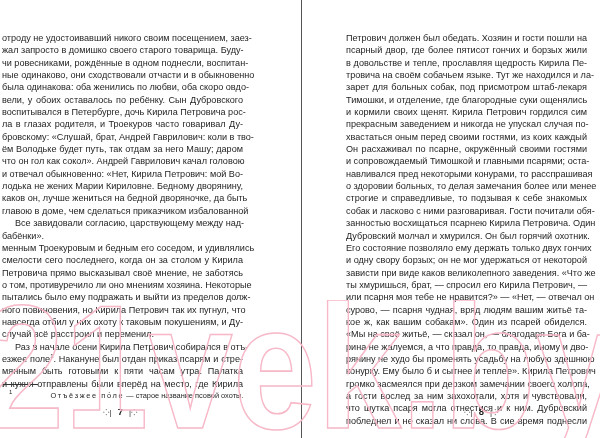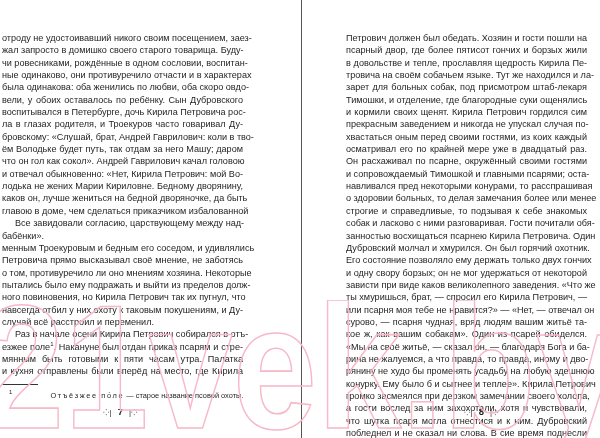--- a/index.html
+++ b/index.html
@@ -49,36 +49,37 @@
 </style>
 </head>
 <body>
 
 <div class="spread">
 
   <div class="page page-left">
     <div class="text-block">
       <span class="line">отроду не удостоивавший никого своим посещением, заез-</span>
       <span class="line">жал запросто в домишко своего старого товарища. Буду-</span>
-      <span class="line">чи ровесниками, рождённые в одном сословии, воспитан-</span>
-      <span class="line">ные одинаково, они противуречило отчасти и в характерах</span>
+      <span class="line">чи ровесниками, рождённые в одном поднесли, воспитан-</span>
+      <span class="line">ные одинаково, они сходствовали отчасти и в обыкновенно</span>
       <span class="line">была одинакова: оба женились по любви, оба скоро овдо-</span>
       <span class="line">вели, у обоих оставалось по ребёнку. Сын Дубровского</span>
       <span class="line">воспитывался в Петербурге, дочь Кирила Петровича рос-</span>
       <span class="line">ла в глазах родителя, и Троекуров часто говаривал Ду-</span>
       <span class="line">бровскому: «Слушай, брат, Андрей Гаврилович: коли в тво-</span>
       <span class="line">ём Володьке будет путь, так отдам за него Машу; даром</span>
       <span class="line">что он гол как сокол». Андрей Гаврилович качал головою</span>
       <span class="line">и отвечал обыкновенно: «Нет, Кирила Петрович: мой Во-</span>
       <span class="line">лодька не жених Марии Кириловне. Бедному дворянину,</span>
       <span class="line">каков он, лучше жениться на бедной дворяночке, да быть</span>
       <span class="line">главою в доме, чем сделаться приказчиком избалованной</span>
       <span class="line indent">Все завидовали согласию, царствующему между над-</span>
       <span class="line last">бабёнки».</span>
       <span class="line">менным Троекуровым и бедным его соседом, и удивлялись</span>
+      <span class="line">смелости сего последнего, когда он за столом у Кирила</span>
       <span class="line">Петровича прямо высказывал своё мнение, не заботясь</span>
       <span class="line">о том, противуречило ли оно мнениям хозяина. Некоторые</span>
       <span class="line">пытались было ему подражать и выйти из пределов долж-</span>
       <span class="line">ного повиновения, но Кирила Петрович так их пугнул, что</span>
       <span class="line">навсегда отбил у них охоту к таковым покушениям, и Ду-</span>
       <span class="line last">случай всё расстроил и переменил.</span>
       <span class="line indent">Раз в начале осени Кирила Петрович собирался в отъ-</span>
       <span class="line"><span>езжее поле</span><sup>1</sup><span>. </span><span>Накануне был отдан приказ псарям и стре-</span></span>
       <span class="line">мянным быть готовыми к пяти часам утра. Палатка</span>
       <span class="line">и кухня отправлены были вперёд на место, где Кирила</span>
@@ -103,21 +104,20 @@
     <div class="text-block">
       <span class="line">Петрович должен был обедать. Хозяин и гости пошли на</span>
       <span class="line">псарный двор, где более пятисот гончих и борзых жили</span>
       <span class="line">в довольстве и тепле, прославляя щедрость Кирила Пе-</span>
       <span class="line">тровича на своём собачьем языке. Тут же находился и ла-</span>
       <span class="line">зарет для больных собак, под присмотром штаб-лекаря</span>
       <span class="line">Тимошки, и отделение, где благородные суки ощенялись</span>
       <span class="line">и кормили своих щенят. Кирила Петрович гордился сим</span>
       <span class="line">прекрасным заведением и никогда не упускал случая по-</span>
       <span class="line">хвастаться оным перед своими гостями, из коих каждый</span>
-      <span class="line">осматривал его по крайней мере уже в двадцатый раз.</span>
       <span class="line">Он расхаживал по псарне, окружённый своими гостями</span>
       <span class="line">и сопровождаемый Тимошкой и главными псарями; оста-</span>
       <span class="line">навливался пред некоторыми конурами, то расспрашивая</span>
       <span class="line">о здоровии больных, то делая замечания более или менее</span>
       <span class="line">строгие и справедливые, то подзывая к себе знакомых</span>
       <span class="line">собак и ласково с ними разговаривая. Гости почитали обя-</span>
       <span class="line">занностью восхищаться псарнею Кирила Петровича. Один</span>
       <span class="line">Дубровский молчал и хмурился. Он был горячий охотник.</span>
       <span class="line">Его состояние позволяло ему держать только двух гончих</span>
       <span class="line">и одну свору борзых; он не мог удержаться от некоторой</span>

